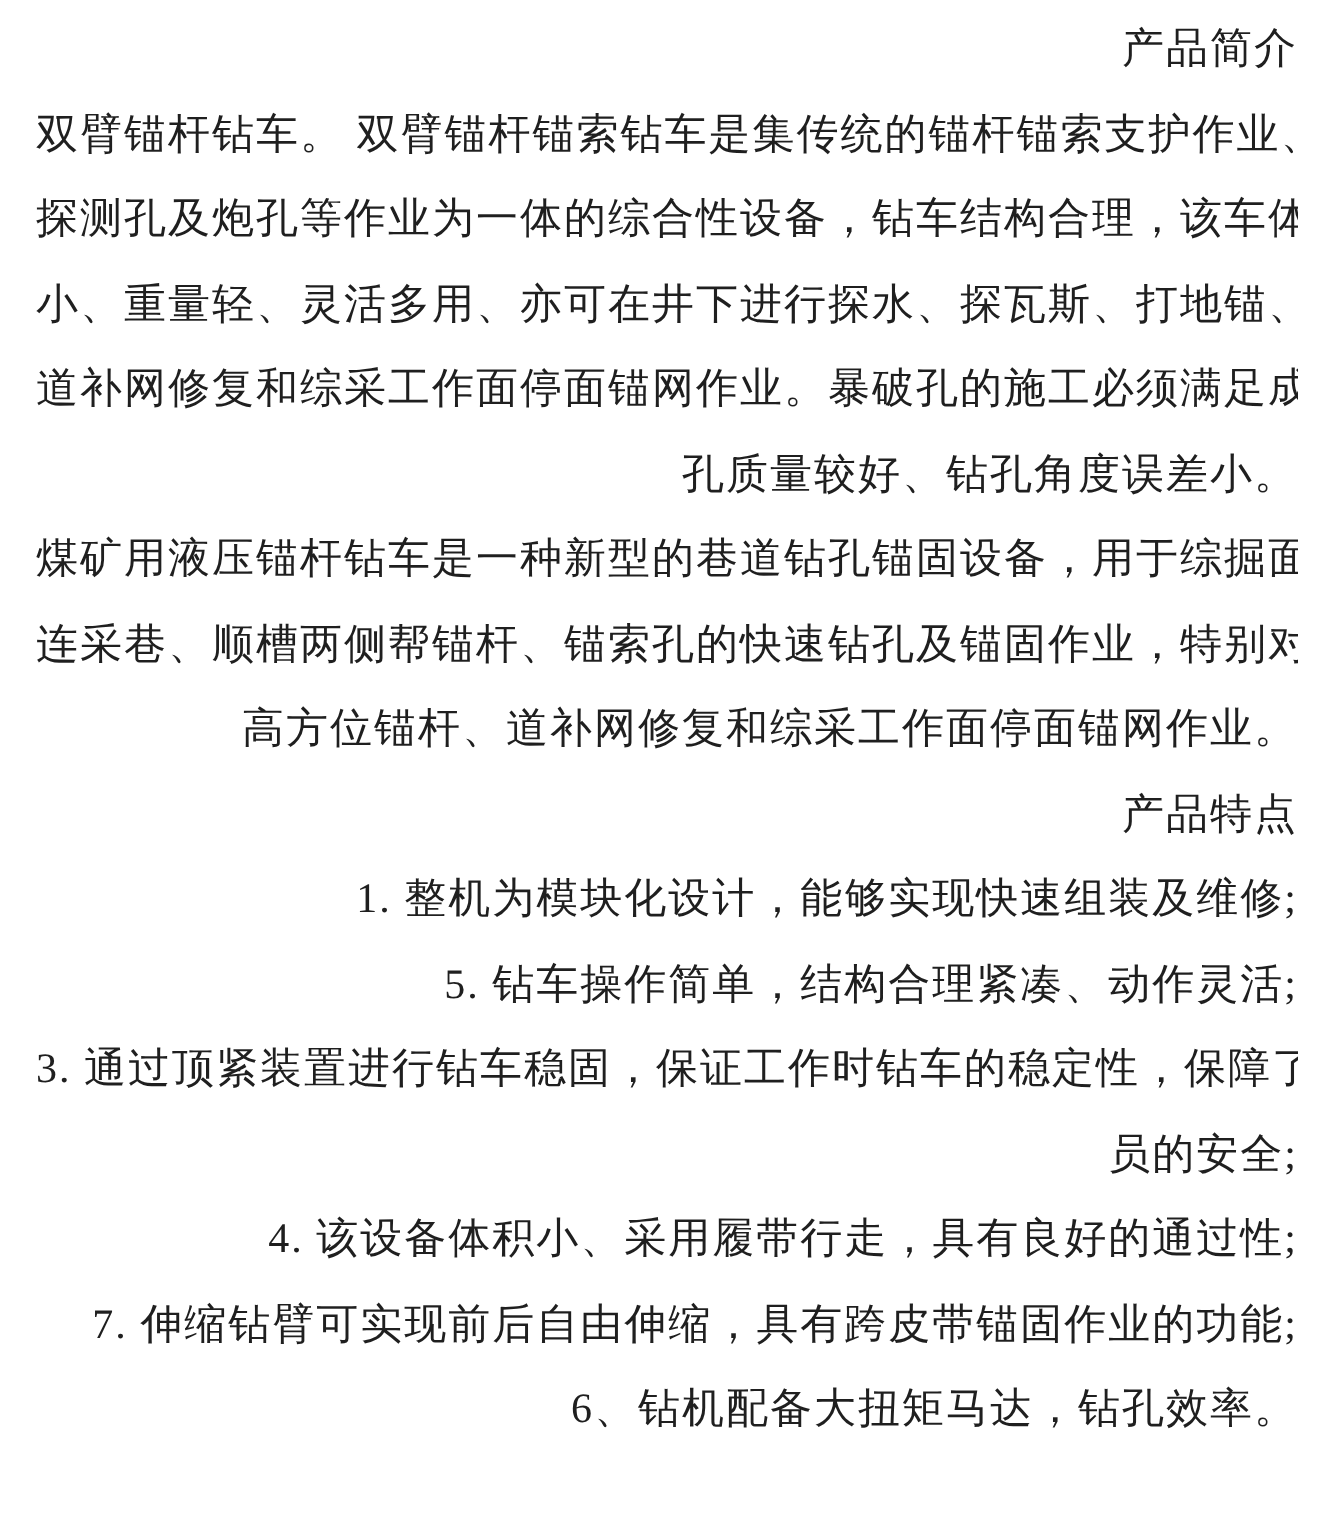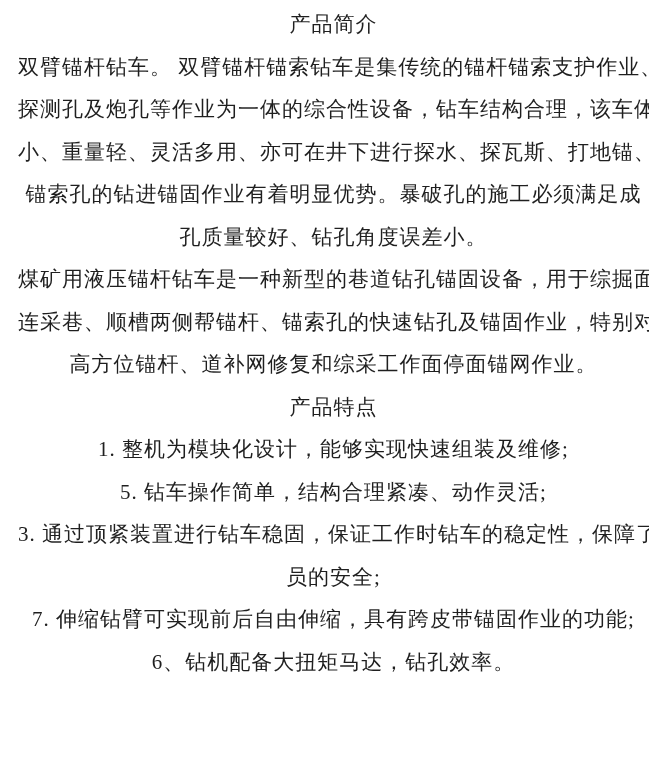--- a/index.html
+++ b/index.html
@@ -16,46 +16,47 @@
   }
   .doc {
     padding: 3px 16px 0 18px;
   }
   .line {
     font-size: 21px;
     line-height: 42.5px;
     letter-spacing: 1px;
     white-space: nowrap;
     overflow: hidden;
-    text-align: center;
+    text-align: right;
   }
   .heading {
     
     font-weight: normal;
   }
 </style>
 </head>
 <body style="background: rgb(255, 255, 255); color: rgb(31, 31, 31);">
 
 <div class="doc">
 
   <div class="line heading">产品简介</div>
 
   <div class="line">双臂锚杆钻车。 双臂锚杆锚索钻车是集传统的锚杆锚索支护作业、</div>
   <div class="line">探测孔及炮孔等作业为一体的综合性设备，钻车结构合理，该车体积</div>
   <div class="line">小、重量轻、灵活多用、亦可在井下进行探水、探瓦斯、打地锚、巷</div>
-  <div class="line">锚索孔的钻进锚固作业有着明显优势。暴破孔的施工必须满足成</div>
+  <div class="line">道补网修复和综采工作面停面锚网作业。暴破孔的施工必须满足成</div>
   <div class="line">孔质量较好、钻孔角度误差小。</div>
 
   <div class="line">煤矿用液压锚杆钻车是一种新型的巷道钻孔锚固设备，用于综掘面、</div>
   <div class="line">连采巷、顺槽两侧帮锚杆、锚索孔的快速钻孔及锚固作业，特别对于</div>
   <div class="line">高方位锚杆、道补网修复和综采工作面停面锚网作业。</div>
 
   <div class="line heading">产品特点</div>
 
   <div class="line">1. 整机为模块化设计，能够实现快速组装及维修;</div>
   <div class="line">5. 钻车操作简单，结构合理紧凑、动作灵活;</div>
   <div class="line">3. 通过顶紧装置进行钻车稳固，保证工作时钻车的稳定性，保障了人</div>
   <div class="line">员的安全;</div>
+  <div class="line">4. 该设备体积小、采用履带行走，具有良好的通过性;</div>
   <div class="line">7. 伸缩钻臂可实现前后自由伸缩，具有跨皮带锚固作业的功能;</div>
   <div class="line">6、钻机配备大扭矩马达，钻孔效率。</div>
 
 </div>
 
 </body></html>

